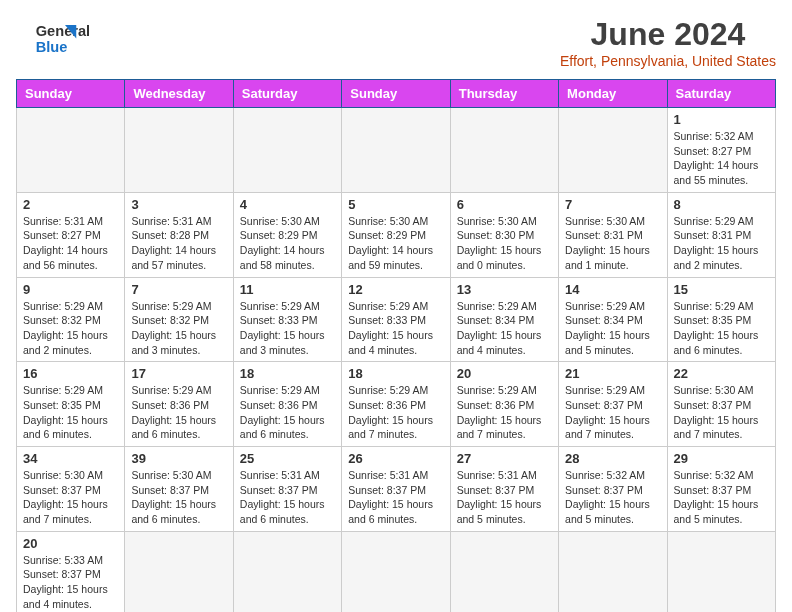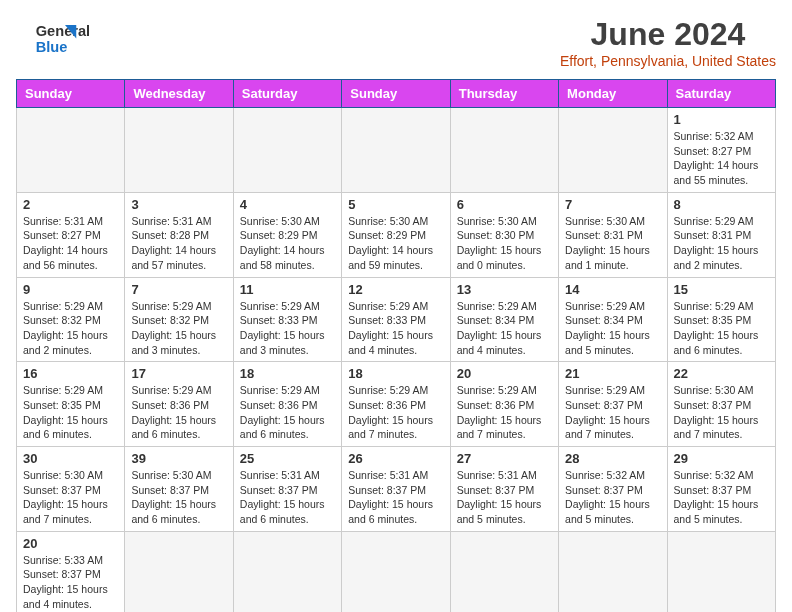--- a/index.html
+++ b/index.html
@@ -248,21 +248,21 @@
         </td>
         <td>
           <div class="day-number">22</div>
           <div class="day-info" style="white-space: pre-line;">Sunrise: 5:30 AM
 Sunset: 8:37 PM
 Daylight: 15 hours and 7 minutes.</div>
         </td>
       </tr>
       <tr>
         <td>
-          <div class="day-number">30</div>
+          <div class="day-number">34</div>
           <div class="day-info" style="white-space: pre-line;">Sunrise: 5:30 AM
 Sunset: 8:37 PM
 Daylight: 15 hours and 7 minutes.</div>
         </td>
         <td>
           <div class="day-number">39</div>
           <div class="day-info" style="white-space: pre-line;">Sunrise: 5:30 AM
 Sunset: 8:37 PM
 Daylight: 15 hours and 6 minutes.</div>
         </td>

